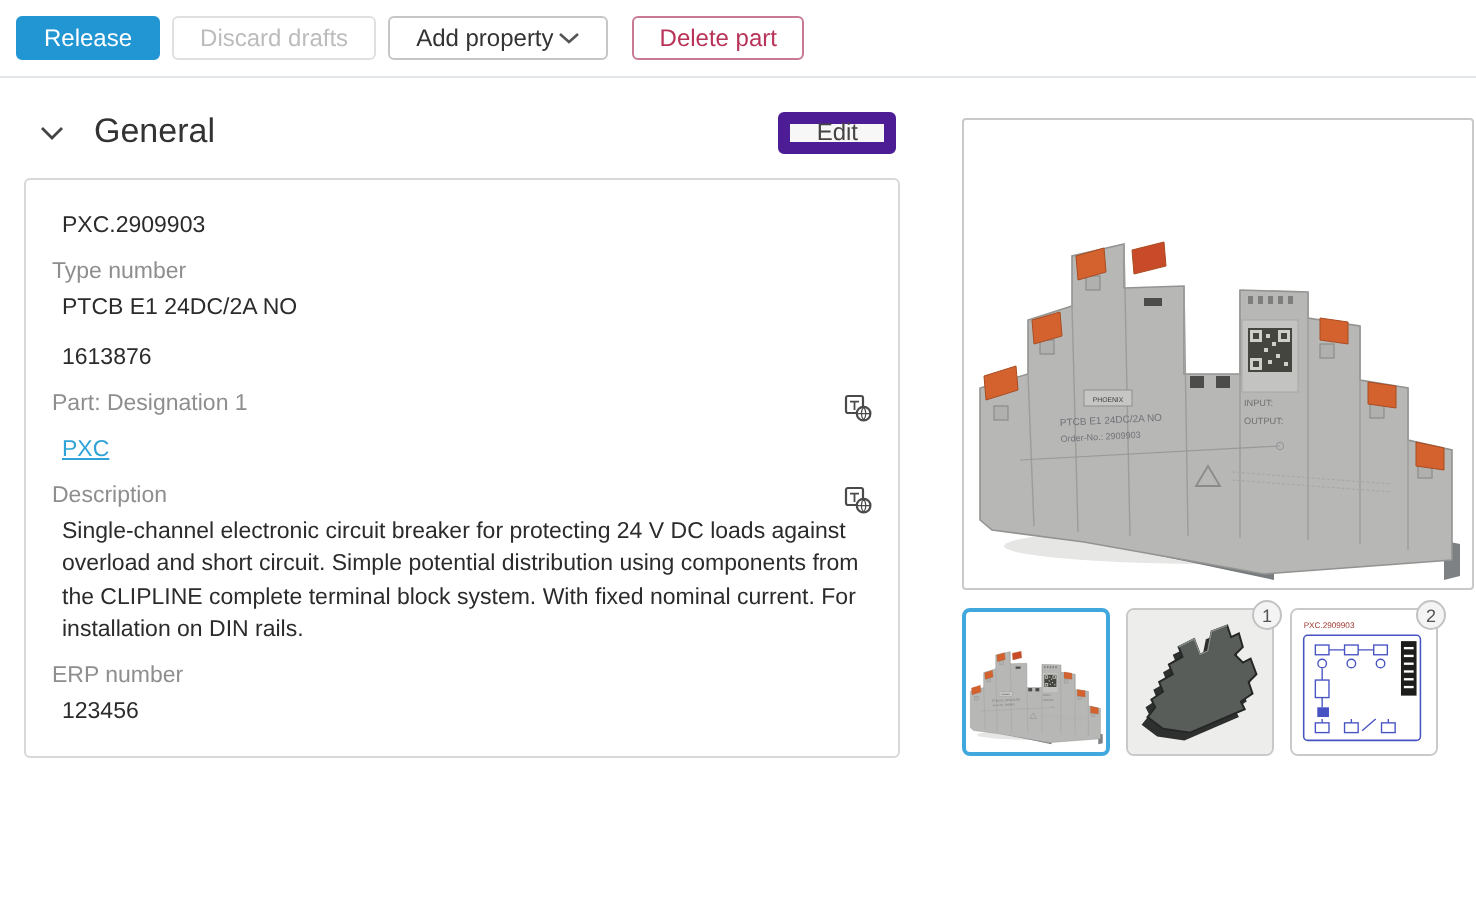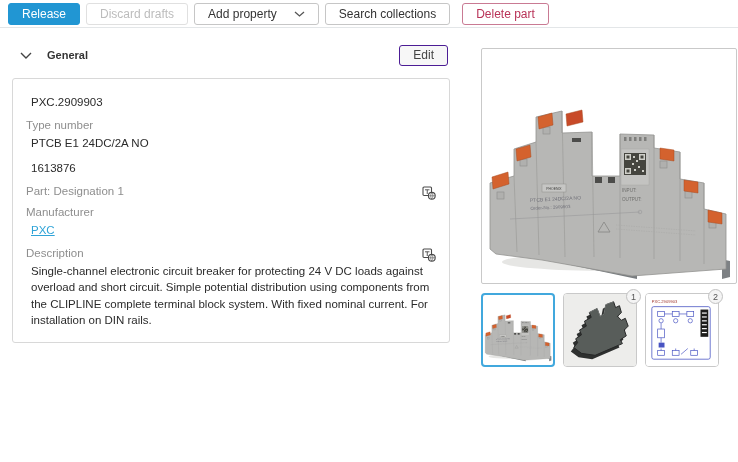--- a/index.html
+++ b/index.html
@@ -1,42 +1,42 @@
 <!DOCTYPE html>
 <html><head>
 <meta charset="utf-8">
 <style>
   * { margin:0; padding:0; box-sizing:border-box; }
   html,body { width:738px; height:462px; background:#fff; overflow:hidden;
               font-family:"Liberation Sans", sans-serif; color:#333; }
 
   
   .toolbar { display:flex; align-items:center; gap:6px; padding:4px 8px;
-             height:28px; border-bottom:1px solid #e3e6e8; }
+             height:39px; border-bottom:1px solid #e3e6e8; }
   .btn { display:inline-flex; align-items:center; justify-content:center;
          height:22px; padding:0 13px; font-size:12px; border-radius:3px;
          background:#fff; border:1px solid #c6c6c6; color:#333; cursor:pointer;
          white-space:nowrap; font-family:inherit; }
   .btn-primary { background:#2196d3; border-color:#2196d3; color:#fff; }
   .btn-disabled { color:#bcbcbc; border-color:#e0e0e0; cursor:default; }
   .btn-danger { color:#b93358; border-color:#c97a93; margin-left:6px; }
-  .btn-dropdown { gap:17px; }
+  .btn-dropdown { gap:2px; }
   .chev-svg { display:block; }
 
   
   .content { display:flex; padding:10px 0 0 12px; }
   .left-col { width:438px; }
   .right-col { width:256px; margin-left:31px; margin-top:10px; }
 
   
   .section-header { display:flex; align-items:center; height:26px; margin:4px 0 10px; padding-left:8px; }
   .collapse-chevron { margin-right:15px; cursor:pointer; display:flex; }
-  .section-title { font-size:11px; color:#333;font-weight:bold; }
+  .section-title { font-size:17px; color:#333; }
   .edit-btn { margin-left:auto; margin-right:2px; height:21px; padding:0 13px;
-              background:#f7f7f7; border:1px solid #4c1d95; color:#444; }
+              background:#f7f7f7; border:6px solid #4c1d95; color:#444; }
 
   
   .panel { border:1px solid #d8d8d8; border-radius:3px; padding:11px 13px 14px; }
   .field { position:relative; margin-bottom:9px; }
   .field:last-child { margin-bottom:0; }
   .flabel { font-size:11.5px; color:#8e8e8e; }
   .fvalue { font-size:11.5px; color:#2b2b2b; margin:4px 0 0 5px; line-height:1.4; }
   .link { color:#2fa3d7; text-decoration:underline; cursor:pointer;text-align:center; }
   .translate-icon { position:absolute; right:0; top:1px; color:#4a4a4a; cursor:pointer; }
 
@@ -141,21 +141,20 @@
 
 <div class="toolbar">
   <button class="btn btn-primary">Release</button>
   <button class="btn btn-disabled">Discard drafts</button>
   <button class="btn btn-dropdown">
     <span>Add property</span>
     <svg class="chev-svg" width="11" height="6" viewBox="0 0 11 6">
       <polyline points="1,1 5.5,5 10,1" fill="none" stroke="#555" stroke-width="1.3"></polyline>
     </svg>
   </button>
-  <button class="btn">Search collections</button>
   <button class="btn btn-danger">Delete part</button>
 </div>
 
 <div class="content">
 
   <div class="left-col">
     <div class="section-header">
       <span class="collapse-chevron">
         <svg width="12" height="7" viewBox="0 0 12 7">
             <polyline points="1,1 6,6 11,1" fill="none" stroke="#444" stroke-width="1.4"></polyline>
@@ -187,37 +186,40 @@
           <svg width="14" height="14" viewBox="0 0 14 14" fill="none">
             <rect x="1" y="1" width="8.5" height="8.5" rx="1" stroke="currentColor" stroke-width="1.1"></rect>
             <path d="M3,3.8 H7.5 M5.25,3.8 V8" stroke="currentColor" stroke-width="0.9"></path>
             <circle cx="9.8" cy="9.8" r="3.4" fill="#fff" stroke="currentColor" stroke-width="1.1"></circle>
             <path d="M6.6,9.8 h6.4 M9.8,6.6 c1.5,1.8 1.5,4.6 0,6.4 c-1.5,-1.8 -1.5,-4.6 0,-6.4" stroke="currentColor" stroke-width="0.6"></path>
           </svg>
         </span>
       </div>
 
       <div class="field">
-        <div class="flabel">Manufacturer</div>
         <div class="fvalue"><a class="link">PXC</a></div>
       </div>
 
       <div class="field">
         <div class="flabel">Description</div>
         <div class="fvalue">Single-channel electronic circuit breaker for protecting 24 V DC loads against overload and short circuit. Simple potential distribution using components from the CLIPLINE complete terminal block system. With fixed nominal current. For installation on DIN rails.</div>
         <span class="translate-icon">
           <svg width="14" height="14" viewBox="0 0 14 14" fill="none">
             <rect x="1" y="1" width="8.5" height="8.5" rx="1" stroke="currentColor" stroke-width="1.1"></rect>
             <path d="M3,3.8 H7.5 M5.25,3.8 V8" stroke="currentColor" stroke-width="0.9"></path>
             <circle cx="9.8" cy="9.8" r="3.4" fill="#fff" stroke="currentColor" stroke-width="1.1"></circle>
             <path d="M6.6,9.8 h6.4 M9.8,6.6 c1.5,1.8 1.5,4.6 0,6.4 c-1.5,-1.8 -1.5,-4.6 0,-6.4" stroke="currentColor" stroke-width="0.6"></path>
           </svg>
         </span>
       </div>
 
+      <div class="field">
+        <div class="flabel">ERP number</div>
+        <div class="fvalue">123456</div>
+      </div>
 
     </div>
   </div>
 
   <div class="right-col">
     <div class="main-image">
       <svg viewBox="0 0 254 234">
           <use href="#pphoto"></use>
         </svg>
     </div>

